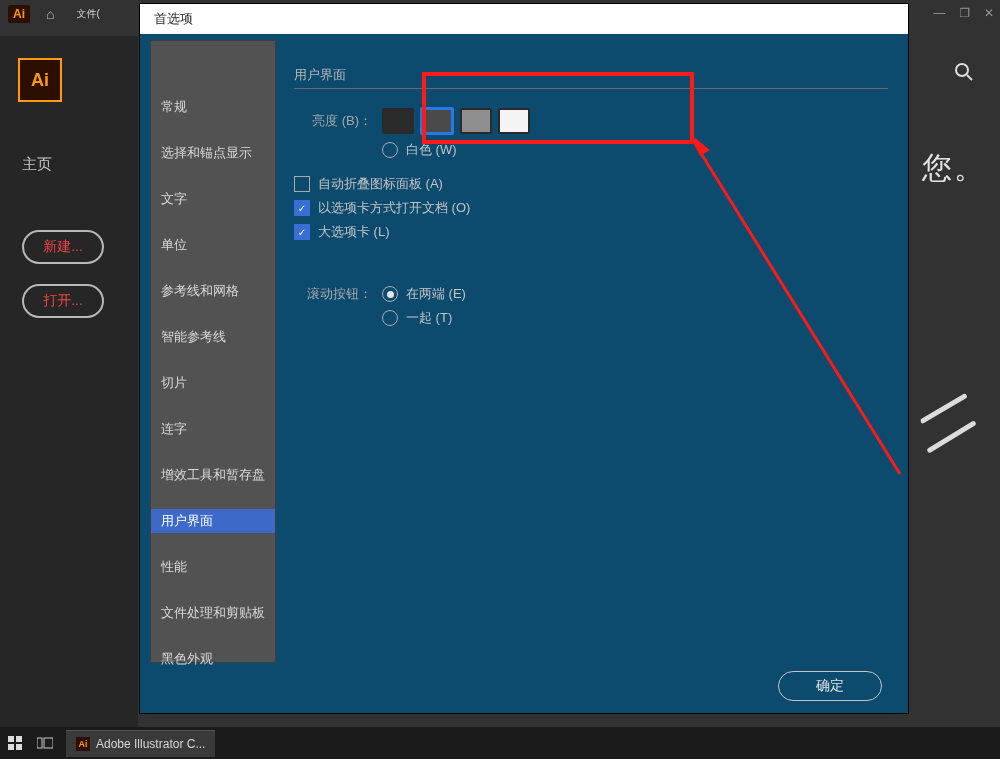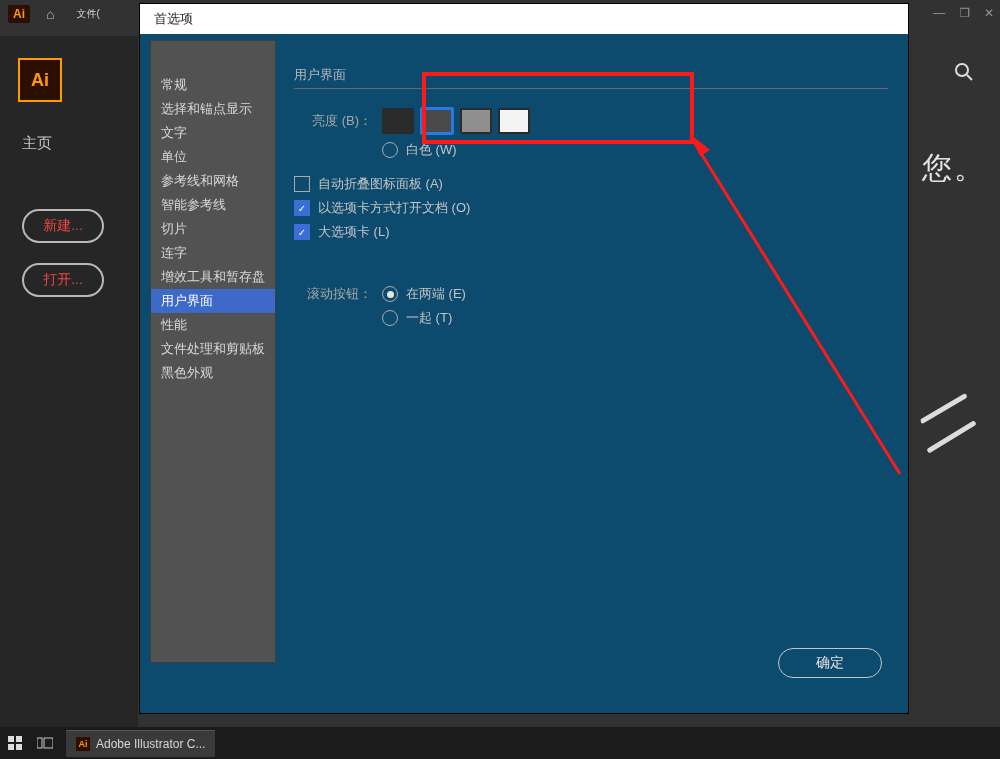--- a/index.html
+++ b/index.html
@@ -5,46 +5,46 @@
   html,body{margin:0;padding:0;width:1000px;height:759px;overflow:hidden;font-family:"Microsoft YaHei","Segoe UI",sans-serif;background:#000;}
   
   .app{position:absolute;inset:0;background:#323232;color:#c8c8c8;}
   .app-top{position:absolute;left:0;right:0;top:0;height:28px;background:#323232;display:flex;align-items:center;}
   .ai-logo{width:22px;height:18px;margin:0 8px 0 8px;background:#2d0f00;color:#ff9a00;font-weight:700;font-size:12px;display:flex;align-items:center;justify-content:center;border-radius:2px;}
   .home-ico{margin:0 8px;color:#bdbdbd;font-size:14px;}
   .menu-file{margin-left:14px;font-size:10px;color:#d8d8d8;}
   .win-controls{position:absolute;right:6px;top:6px;display:flex;gap:14px;color:#969696;font-size:12px;}
   .app-left{position:absolute;left:0;top:36px;bottom:0;width:138px;background:#262626;}
   .left-logo{width:40px;height:40px;margin:22px 0 0 18px;border:2px solid #ff9a00;background:#2d0f00;color:#ff9a00;font-weight:700;font-size:18px;display:flex;align-items:center;justify-content:center;}
-  .left-home{margin:32px 0 0 22px;font-size:15px;}
+  .left-home{margin:53px 0 0 22px;font-size:15px;}
   .pill{margin:20px 0 0 22px;width:78px;height:30px;border:2px solid #b8b8b8;border-radius:18px;display:flex;align-items:center;justify-content:center;font-size:14px;color:#ef4444;}
   .search-ico{position:absolute;right:26px;top:62px;color:#dedede;font-size:20px;}
   .big-chars{position:absolute;right:14px;top:148px;font-size:30px;color:#e3e3e3;letter-spacing:2px;}
   .scribble{position:absolute;right:22px;top:392px;color:#d9d9d9;font-size:42px;transform:rotate(-6deg);}
   
   .dlg{position:absolute;left:140px;top:4px;right:92px;bottom:46px;background:#0c4a6e;box-shadow:0 0 0 1px #000;}
   .dlg-title{height:30px;background:#fff;color:#262626;font-size:13px;display:flex;align-items:center;padding-left:14px;}
   .dlg-body{position:absolute;left:0;right:0;top:30px;bottom:0;display:flex;}
   .dlg-side{width:124px;padding:32px 0 0 0;background:#525252;color:#d8d8d8;font-size:13px;border:1px solid #3e3e3e;margin:6px 0 50px 10px;}
-  .side-item{padding:3px 0 3px 10px;cursor:pointer;}
+  .side-item{padding:3px 0 3px 10px;cursor:pointer;margin-top:22px;}
   .side-item.sel{background:#3d69c9;color:#fff;}
   .dlg-main{flex:1;padding:32px 20px 0 18px;color:#c4c4c4;font-size:13px;position:relative;}
   .section-title{color:#b9b9b9;padding-bottom:4px;border-bottom:1px solid #6a6a6a;margin-bottom:18px;}
   .row{display:flex;align-items:center;margin:6px 0;}
   .label{width:78px;text-align:right;color:#a8a8a8;margin-right:10px;}
   .swatches{display:flex;gap:6px;align-items:center;}
   .sw{width:28px;height:22px;border:2px solid #2a2a2a;border-radius:2px;}
   .sw.sel{border:3px solid #2a77e6;}
   .red-box{border:4px solid #ff1a1a;padding:6px 8px 6px 4px;position:absolute;left:282px;top:68px;pointer-events:none;}
   .radio,.check{width:14px;height:14px;border:1px solid #aaa;margin-right:8px;display:inline-flex;align-items:center;justify-content:center;font-size:10px;color:#fff;}
   .radio{border-radius:50%;}
   .radio.on::after{content:"";width:7px;height:7px;border-radius:50%;background:#e6e6e6;}
   .check.on{background:#3b6fd6;border-color:#3b6fd6;}
   .check.on::after{content:"✓";}
-  .ok-btn{position:absolute;right:26px;bottom:35px;width:102px;height:28px;border:1px solid #c4c4c4;border-radius:16px;display:flex;align-items:center;justify-content:center;color:#e2e2e2;font-size:14px;}
+  .ok-btn{position:absolute;right:26px;bottom:12px;width:102px;height:28px;border:1px solid #c4c4c4;border-radius:16px;display:flex;align-items:center;justify-content:center;color:#e2e2e2;font-size:14px;}
   .arrow{position:absolute;pointer-events:none;}
   
   .taskbar{position:absolute;left:0;right:0;bottom:0;height:32px;background:#1b1b1b;display:flex;align-items:center;color:#d6d6d6;font-size:12px;}
   .tb-ico{width:30px;display:flex;justify-content:center;font-size:14px;}
   .tb-btn{display:flex;align-items:center;gap:6px;background:#3a3a3a;height:26px;padding:0 10px;margin-left:6px;border-top:1px solid #555;}
   .tb-ai{width:14px;height:14px;background:#2d0f00;color:#ff9a00;font-size:9px;font-weight:700;display:flex;align-items:center;justify-content:center;}
 </style>
 </head>
 <body>
 

